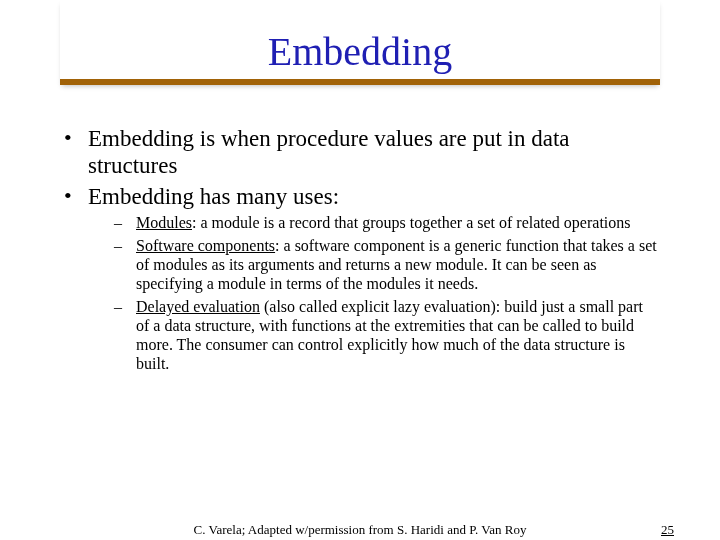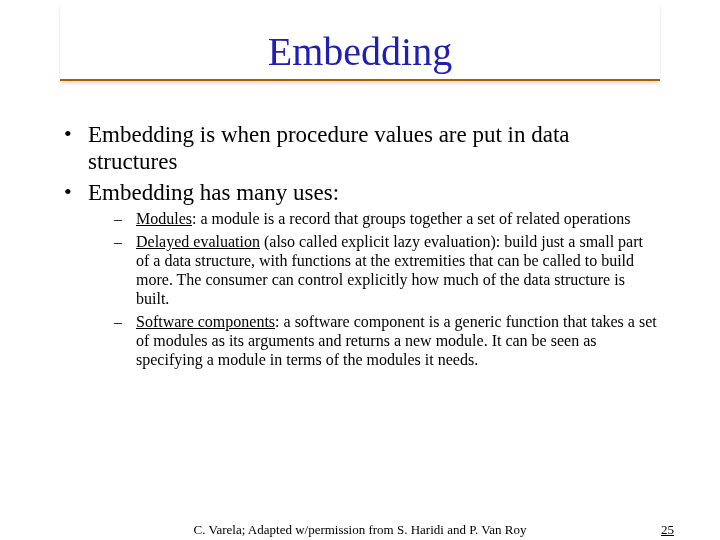--- a/index.html
+++ b/index.html
@@ -20,21 +20,21 @@
   }
   .title {
     text-align: center;
     font-size: 40px;
     color: #1f1fb3;
     font-family: "Times New Roman", Times, serif;
     padding-top: 28px;
     padding-bottom: 4px;
     width: 600px;
     margin: 0 auto;
-    border-bottom: 2px solid #a16207;
+    border-bottom: 6px solid #a16207;
     box-shadow: 0 3px 5px -2px rgba(0,0,0,0.25);
   }
   .body {
     padding: 24px 44px 0 44px;
     font-size: 23px;
     line-height: 1.18;
   }
   ul.level1 {
     list-style: none;
     margin: 16px;
@@ -103,24 +103,24 @@
       <li>
         <span>Embedding is when procedure values are put in data structures</span>
       </li>
       <li>
         <span>Embedding has many uses:</span>
         <ul class="level2">
           <li>
             <span class="u">Modules</span><span>: a module is a record that groups together a set of related operations</span>
           </li>
           <li>
-            <span class="u">Delayed evaluation</span><span> (also called explicit lazy evaluation): build just a small part of a data structure, with functions at the extremities that can be called to build more.  The consumer can control explicitly how much of the data structure is built.</span>
+            <span class="u">Software components</span><span>: a software component is a generic function that takes a set of modules as its arguments and returns a new module.  It can be seen as specifying a module in terms of the modules it needs.</span>
           </li>
           <li>
-            <span class="u">Software components</span><span>: a software component is a generic function that takes a set of modules as its arguments and returns a new module.  It can be seen as specifying a module in terms of the modules it needs.</span>
+            <span class="u">Delayed evaluation</span><span> (also called explicit lazy evaluation): build just a small part of a data structure, with functions at the extremities that can be called to build more.  The consumer can control explicitly how much of the data structure is built.</span>
           </li>
         </ul>
       </li>
     </ul>
   </div>
 
   <div class="footer">
     <div class="footer-credit">C. Varela; Adapted w/permission from S. Haridi and P. Van Roy</div>
     <div class="footer-page">25</div>
   </div>

